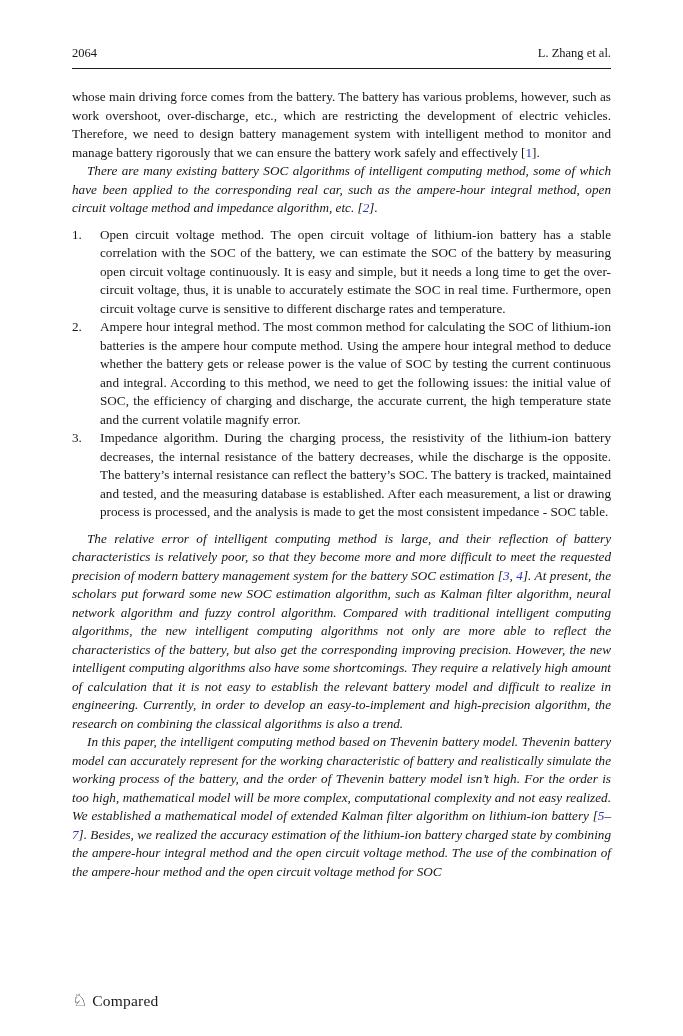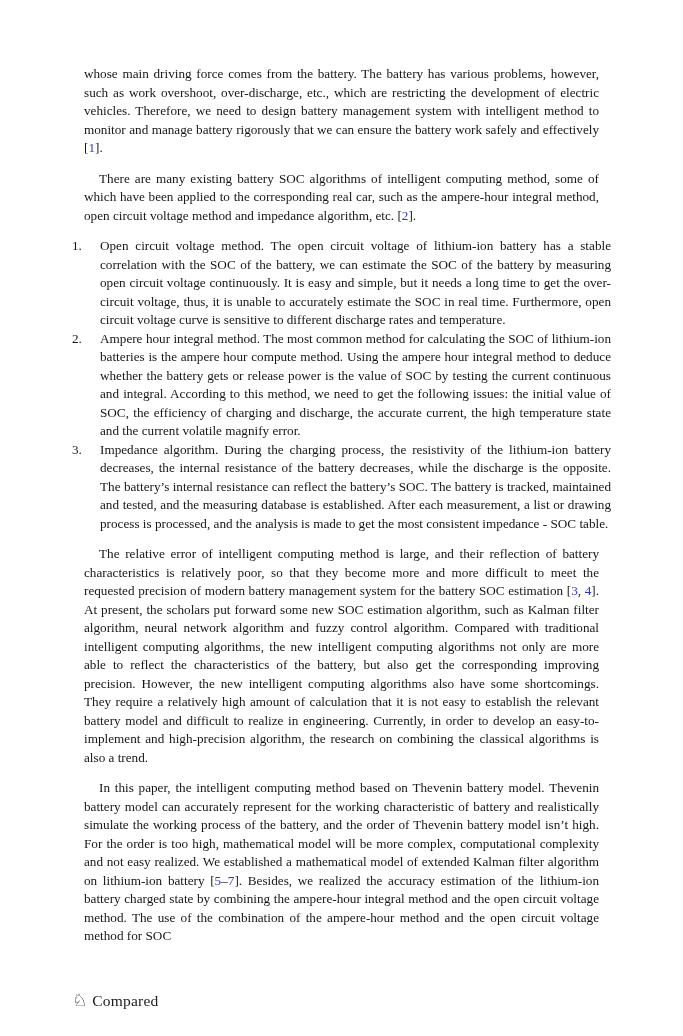--- a/index.html
+++ b/index.html
@@ -24,22 +24,22 @@
     padding-bottom:7px;
     border-bottom:1.7px solid #1d1d1d;
   }
   .body-text {
     margin-top:19px;
     font-size:13.2px;
     line-height:18.5px;
     text-align:justify;
     text-justify:inter-word;
   }
-  .body-text p { margin:12px; }
-  .body-text p.indent { text-indent:15px; }
+  .body-text p { margin:0; }
+  .body-text p.indent { text-indent:15px;font-style:italic; }
   .olist { margin:8px 0; }
   .olist .li {
     position:relative;
     padding-left:28px;
   }
   .olist .li .num {
     position:absolute;
     left:0; top:0;
   }
   .ref {
@@ -64,20 +64,24 @@
     font-size:15.5px;
     letter-spacing:0.2px;
   }
 </style>
 </head>
 <body>
 
 <div class="page">
   <div class="content">
 
+    <div class="header-row">
+      <span>2064</span>
+      <span>L. Zhang et al.</span>
+    </div>
 
     <div class="body-text" id="article-body">
         <p class=""><span>whose main driving force comes from the battery. The battery has various problems, however, such as work overshoot, over-discharge, etc., which are restricting the development of electric vehicles. Therefore, we need to design battery management system with intelligent method to monitor and manage battery rigorously that we can ensure the battery work safely and effectively [</span><span class="ref">1</span><span>].</span></p>
         <p class="indent"><span>There are many existing battery SOC algorithms of intelligent computing method, some of which have been applied to the corresponding real car, such as the ampere-hour integral method, open circuit voltage method and impedance algorithm, etc. [</span><span class="ref">2</span><span>].</span></p>
         <div class="olist">
           <div class="li"><span class="num">1.</span><span>Open circuit voltage method. The open circuit voltage of lithium-ion battery has a stable correlation with the SOC of the battery, we can estimate the SOC of the battery by measuring open circuit voltage continuously. It is easy and simple, but it needs a long time to get the over-circuit voltage, thus, it is unable to accurately estimate the SOC in real time. Furthermore, open circuit voltage curve is sensitive to different discharge rates and temperature.</span></div>
           <div class="li"><span class="num">2.</span><span>Ampere hour integral method. The most common method for calculating the SOC of lithium-ion batteries is the ampere hour compute method. Using the ampere hour integral method to deduce whether the battery gets or release power is the value of SOC by testing the current continuous and integral. According to this method, we need to get the following issues: the initial value of SOC, the efficiency of charging and discharge, the accurate current, the high temperature state and the current volatile magnify error.</span></div>
           <div class="li"><span class="num">3.</span><span>Impedance algorithm. During the charging process, the resistivity of the lithium-ion battery decreases, the internal resistance of the battery decreases, while the discharge is the opposite. The battery’s internal resistance can reflect the battery’s SOC. The battery is tracked, maintained and tested, and the measuring database is established. After each measurement, a list or drawing process is processed, and the analysis is made to get the most consistent impedance - SOC table.</span></div>
         </div>
         <p class="indent"><span>The relative error of intelligent computing method is large, and their reflection of battery characteristics is relatively poor, so that they become more and more difficult to meet the requested precision of modern battery management system for the battery SOC estimation [</span><span class="ref">3</span><span>, </span><span class="ref">4</span><span>]. At present, the scholars put forward some new SOC estimation algorithm, such as Kalman filter algorithm, neural network algorithm and fuzzy control algorithm. Compared with traditional intelligent computing algorithms, the new intelligent computing algorithms not only are more able to reflect the characteristics of the battery, but also get the corresponding improving precision. However, the new intelligent computing algorithms also have some shortcomings. They require a relatively high amount of calculation that it is not easy to establish the relevant battery model and difficult to realize in engineering. Currently, in order to develop an easy-to-implement and high-precision algorithm, the research on combining the classical algorithms is also a trend.</span></p>

